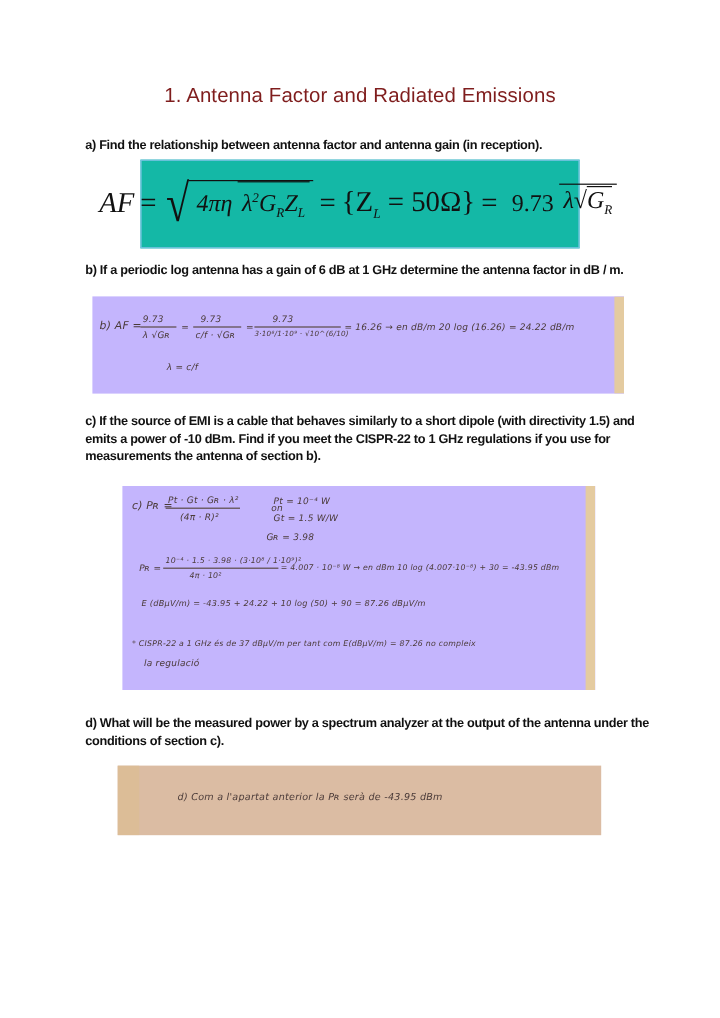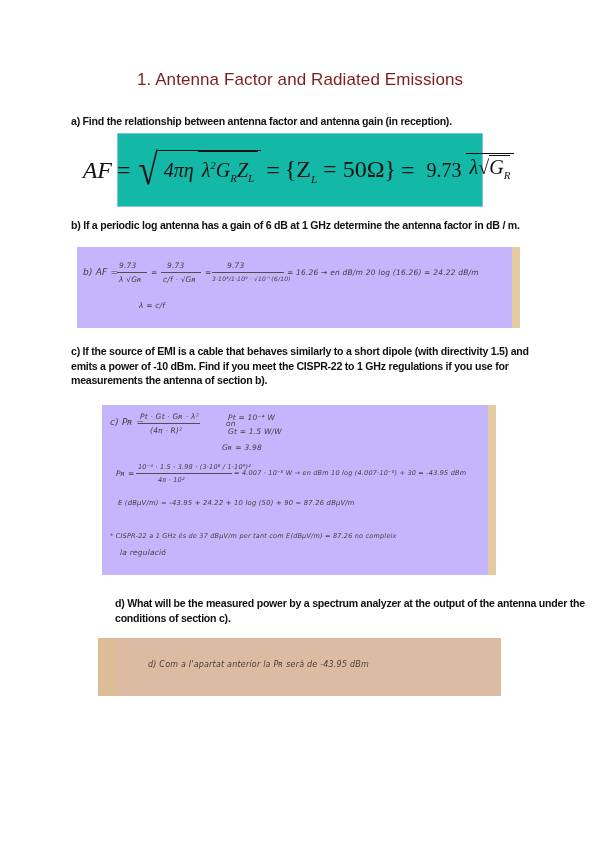--- a/index.html
+++ b/index.html
@@ -90,18 +90,18 @@
   <span class="hw" style="left:14px; top:64px;">Pʀ =</span>
   <span class="hw" style="left:36px; top:58px; font-size:6.5px;">10⁻⁴ · 1.5 · 3.98 · (3·10⁸ / 1·10⁹)²</span>
   <div class="hr" style="left:34px; top:68px; width:96px;"></div>
   <span class="hw" style="left:56px; top:71px; font-size:6.5px;">4π · 10²</span>
   <span class="hw" style="left:132px; top:64px; font-size:6.5px;">= 4.007 · 10⁻⁸ W → en dBm 10 log (4.007·10⁻⁸) + 30 = -43.95 dBm</span>
   <span class="hw" style="left:16px; top:94px; font-size:6.8px;">E (dBμV/m) = -43.95 + 24.22 + 10 log (50) + 90 = 87.26 dBμV/m</span>
   <span class="hw" style="left:8px; top:127px; font-size:6.5px;">* CISPR-22 a 1 GHz és de 37 dBμV/m per tant com E(dBμV/m) = 87.26 no compleix</span>
   <span class="hw" style="left:18px; top:143px;">la regulació</span>
 </div>
 
-<div class="abs q" style="left:71px; top:596px; width:470px;margin-left:44px;">d) What will be the measured power by a spectrum analyzer at the output of the antenna under the conditions of section c).</div>
+<div class="abs q" style="left:71px; top:596px; width:470px;">d) What will be the measured power by a spectrum analyzer at the output of the antenna under the conditions of section c).</div>
 
 <div class="abs photo" style="left:98px; top:638px; width:403px; height:58px; background:#dbbca3;">
   <div class="edge" style="left:0; width:18px; background:#dcbd97;"></div>
   <span class="hw" style="left:26px; top:22px; font-size:8px;padding-left:24px;">d) Com a l'apartat anterior la Pʀ serà de -43.95 dBm</span>
 </div>
 
 </body></html>

